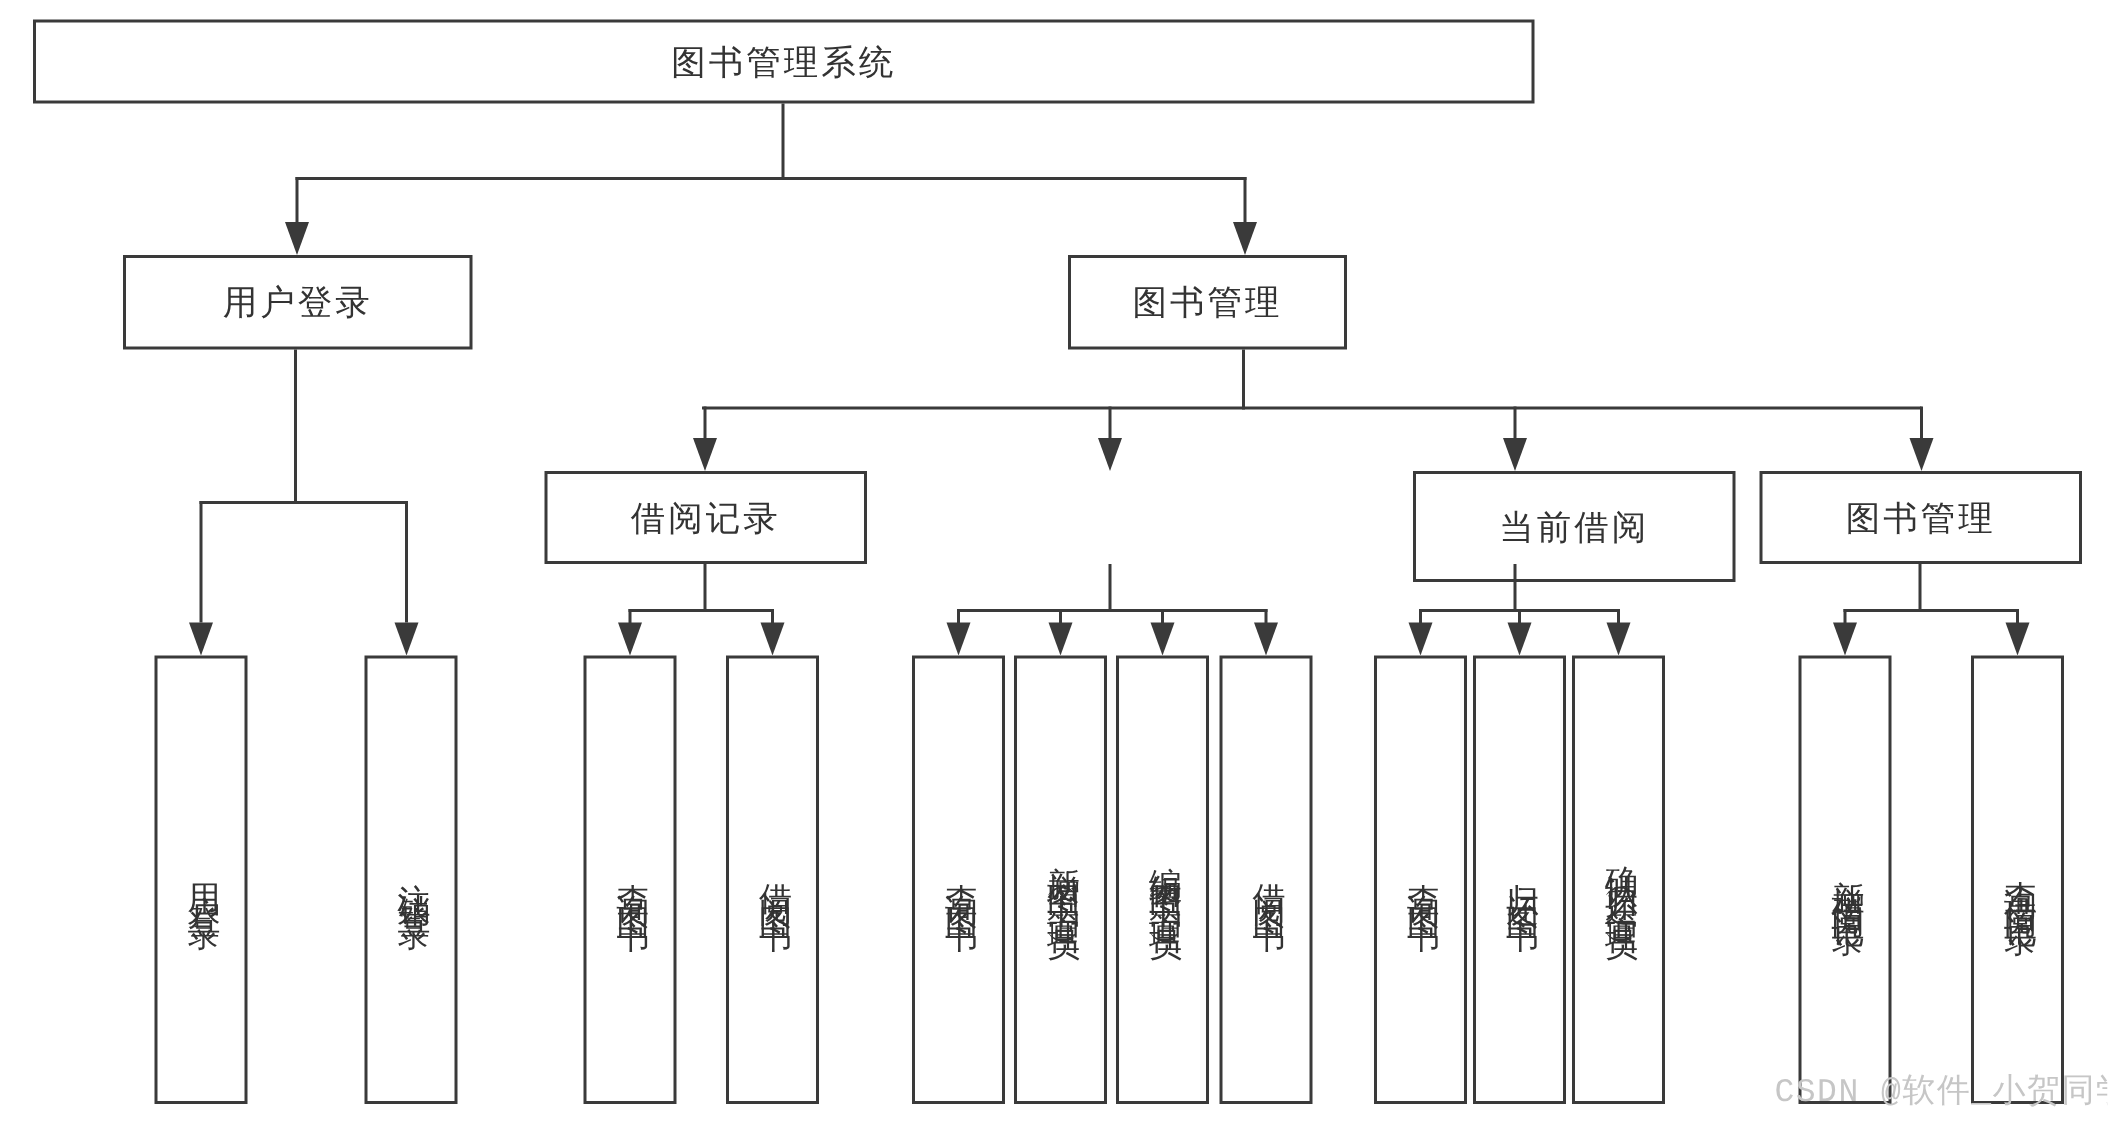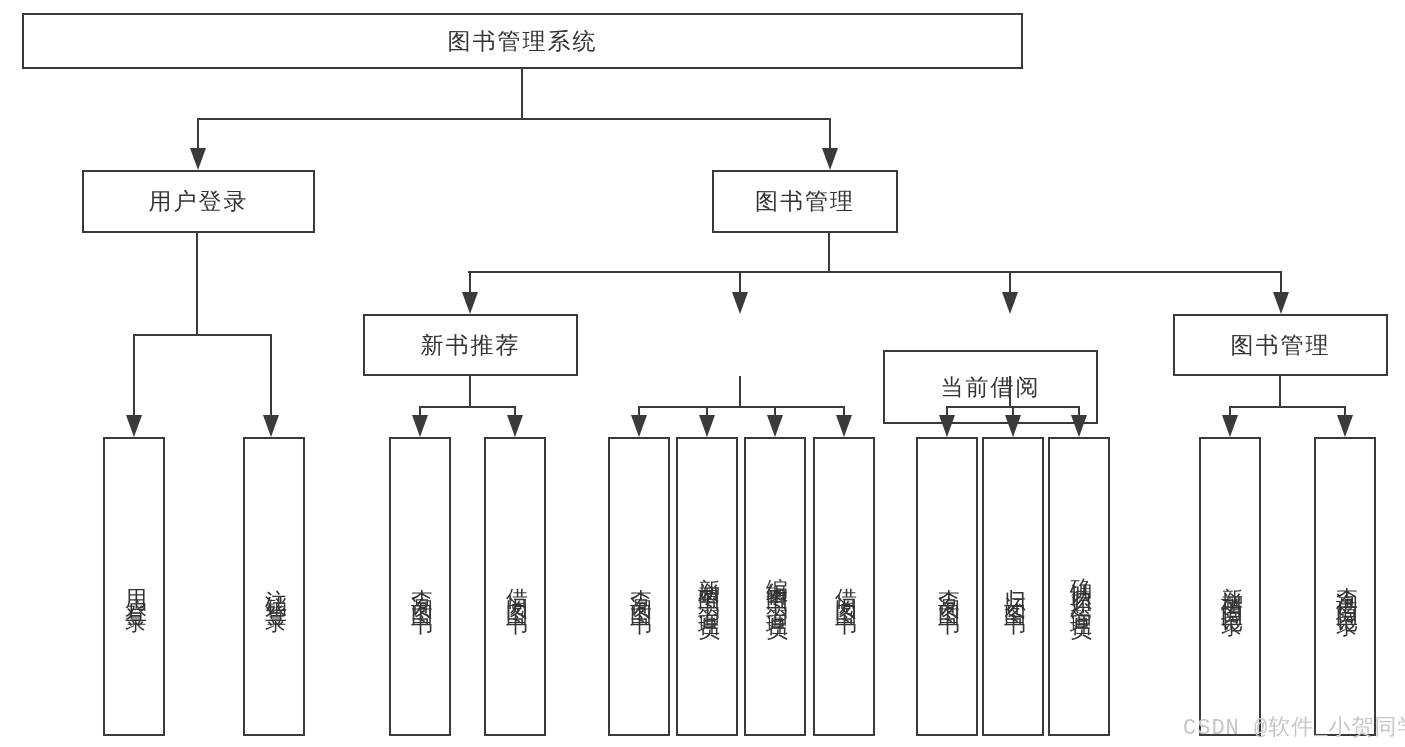--- a/index.html
+++ b/index.html
@@ -107,23 +107,23 @@
   <div class="vl" style="left:469px; top:271px; height:22px;"></div>
   <div class="ar" style="left:462px; top:292px;"></div>
   <div class="vl" style="left:739px; top:271px; height:22px;"></div>
   <div class="ar" style="left:732px; top:292px;"></div>
   <div class="vl" style="left:1009px; top:271px; height:22px;"></div>
   <div class="ar" style="left:1002px; top:292px;"></div>
   <div class="vl" style="left:1280px; top:271px; height:22px;"></div>
   <div class="ar" style="left:1273px; top:292px;"></div>
 
   <div class="box" style="left:363px; top:314px; width:215px; height:62px;">
-    <span>新书推荐</span>
-  </div>
-  <div class="box" style="left:883px; top:314px; width:215px; height:74px;margin-top:36px;">
+    <span>借阅记录</span>
+  </div>
+  <div class="box" style="left:942px; top:314px; width:215px; height:74px;">
     <span>当前借阅</span>
   </div>
   <div class="box" style="left:1173px; top:314px; width:215px; height:62px;">
     <span>图书管理</span>
   </div>
 
   <div class="vl" style="left:469px; top:376px; height:32px;"></div>
   <div class="hl" style="left:419px; top:406px; width:97px;"></div>
   <div class="vl" style="left:419px; top:406px; height:11px;"></div>
   <div class="ar" style="left:412px; top:415px;"></div>

